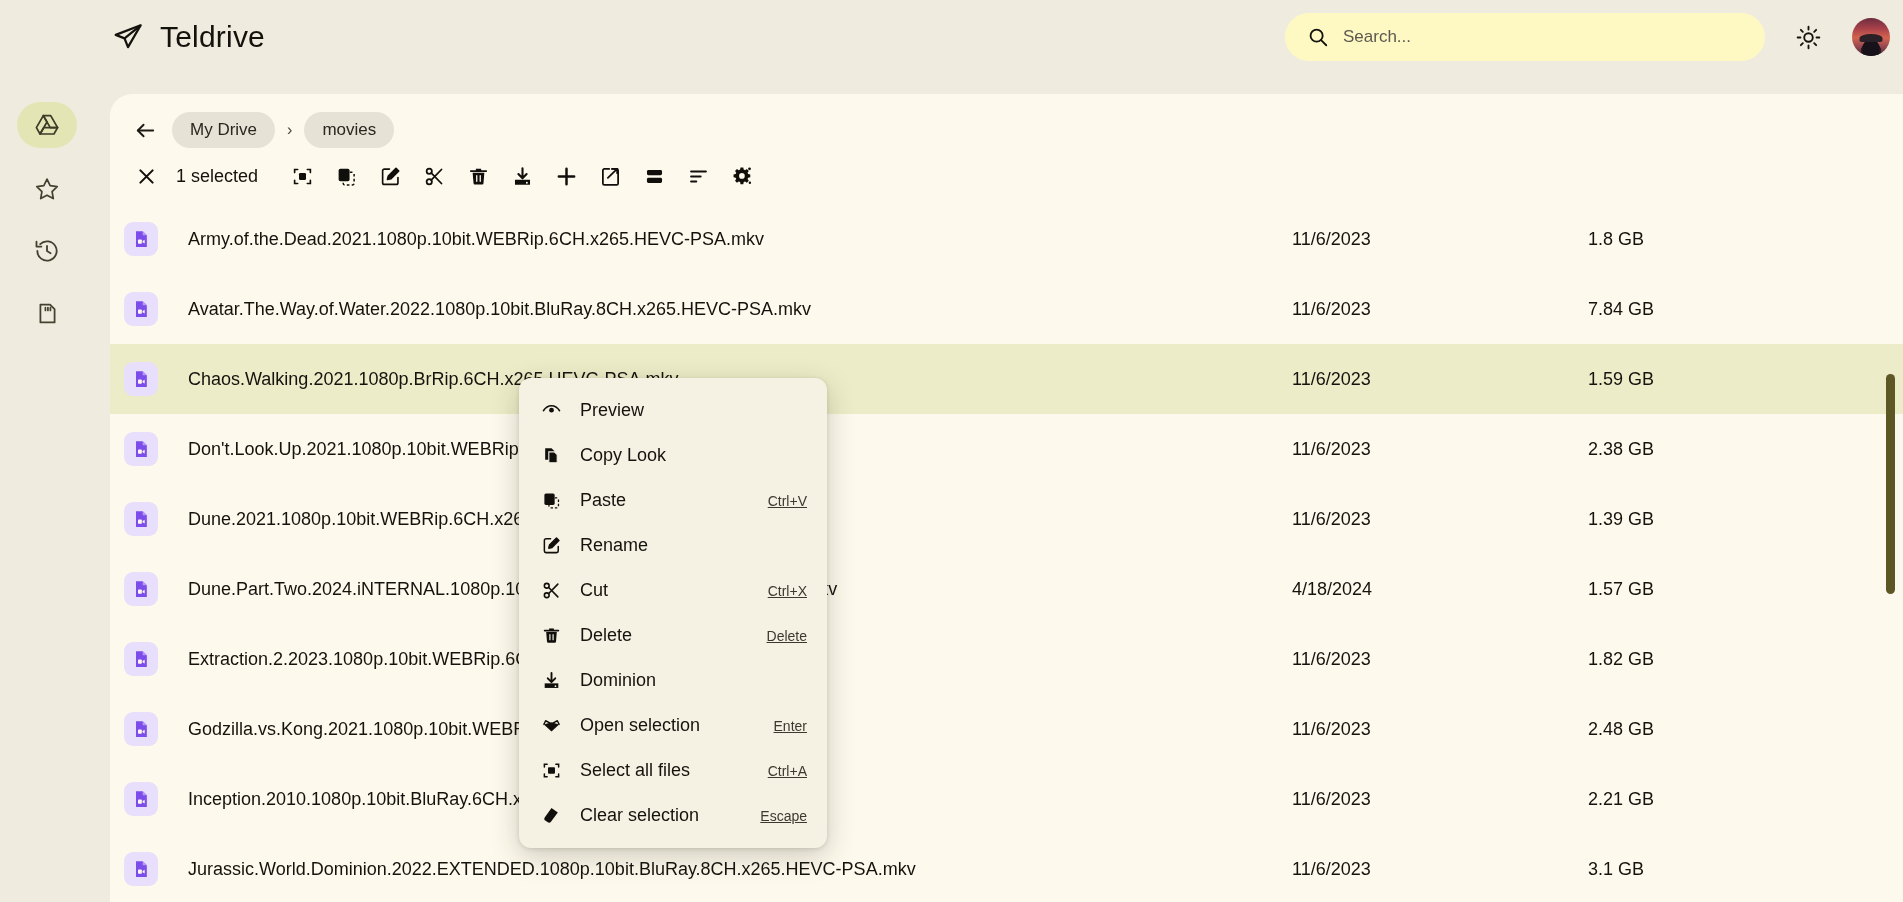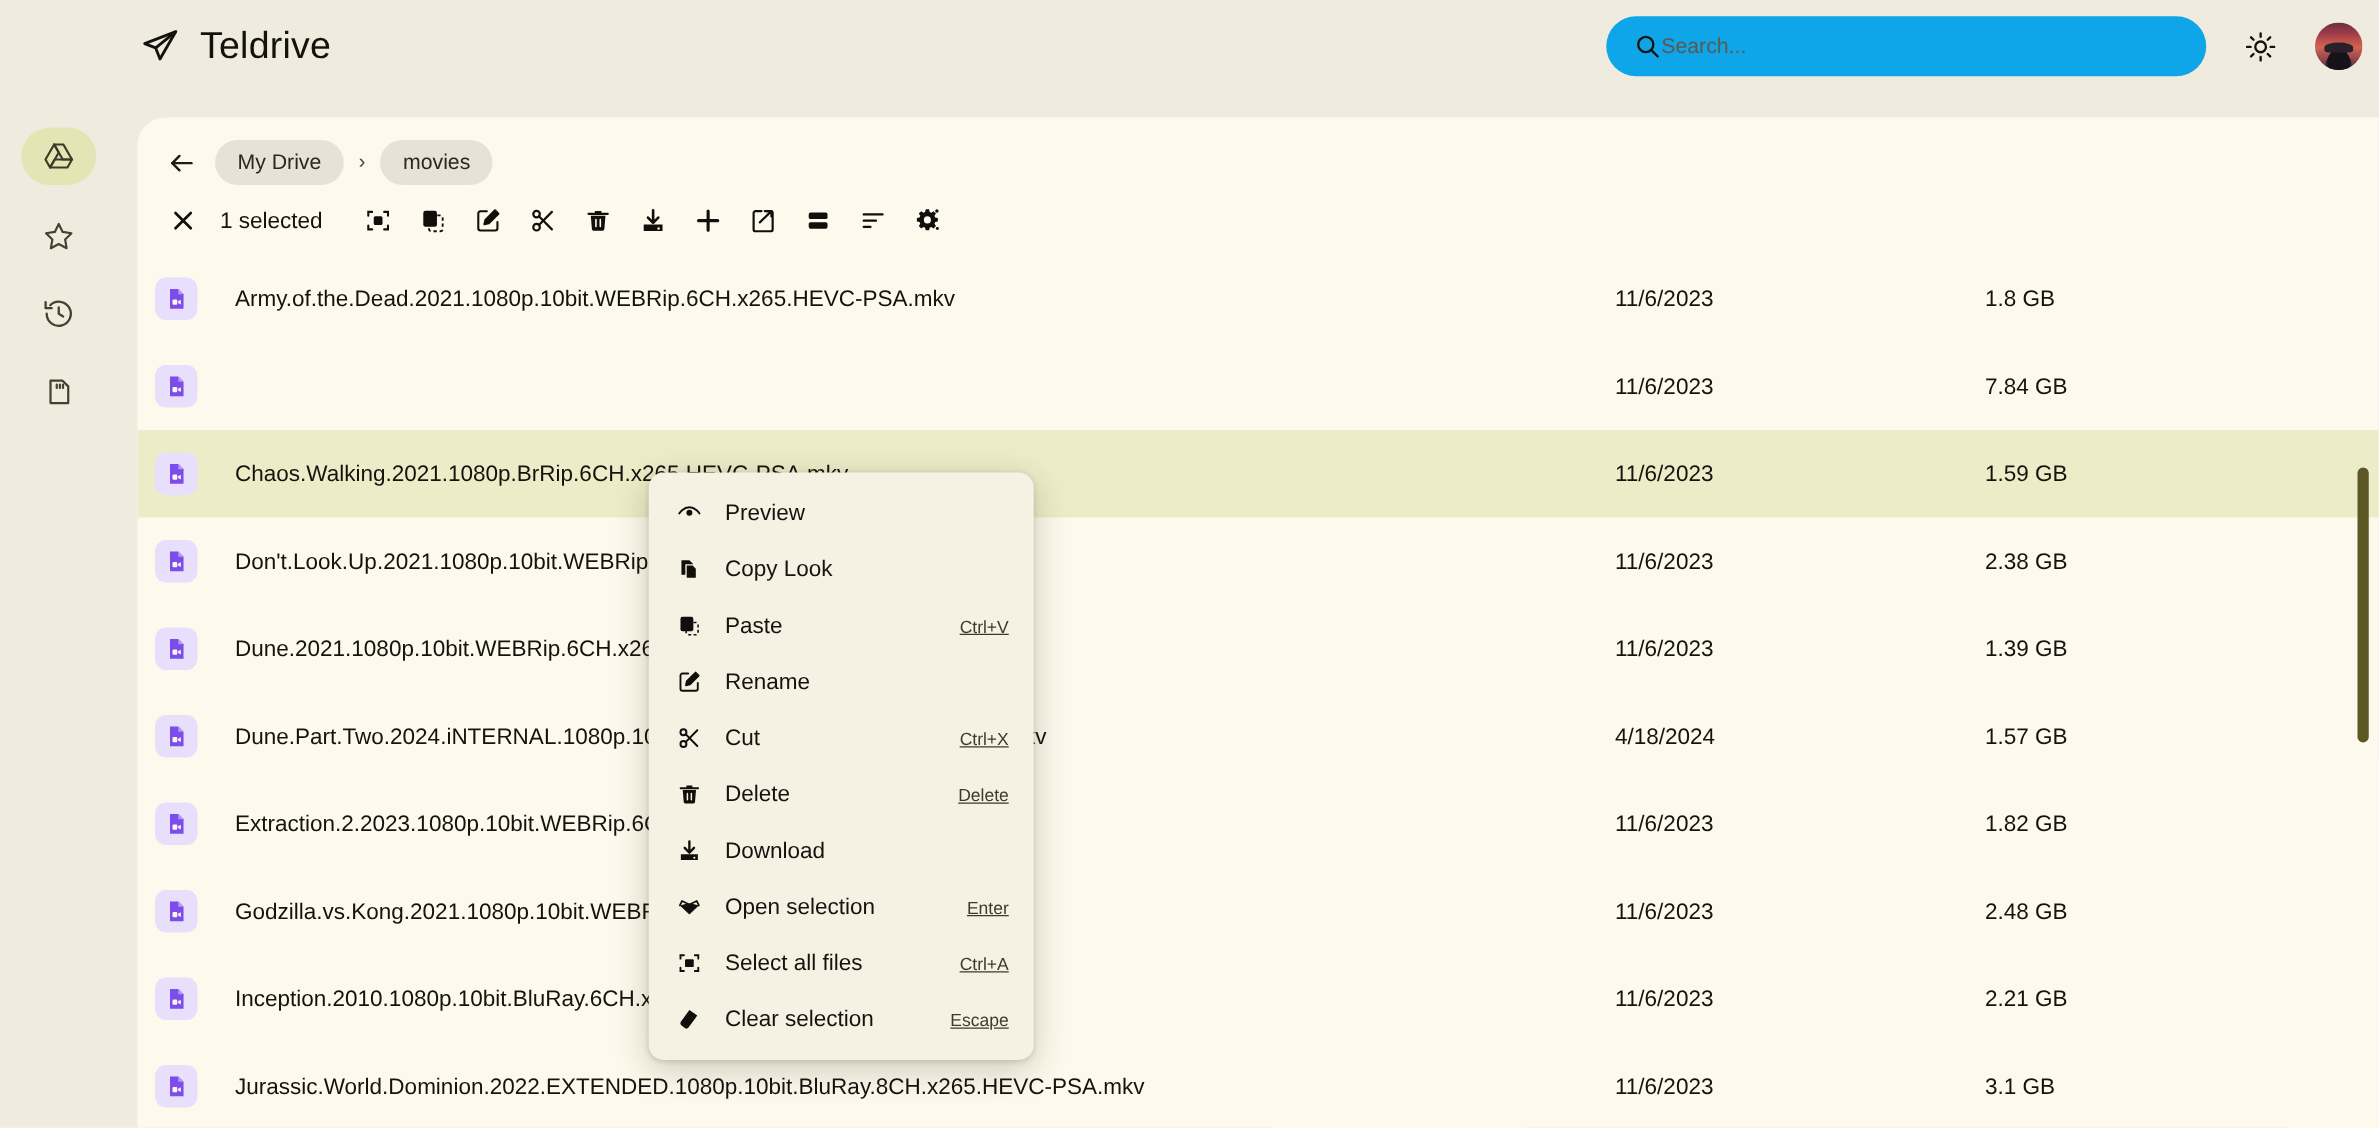--- a/index.html
+++ b/index.html
@@ -16,22 +16,22 @@
     position: absolute; top: 0; left: 0; width: 1903px; height: 74px;
     display: flex; align-items: center;
   }
   .brand { display: flex; align-items: center; gap: 16px; margin-left: 112px; }
   .brand-icon { width: 32px; height: 32px; display: block; }
   .brand-title { font-size: 30px; font-weight: 400; letter-spacing: .2px; color: #14120d; }
 
   .search-wrap {
     position: absolute; left: 1285px; top: 13px;
     width: 480px; height: 48px;
-    background: #0ea5e9; border-radius: 24px;
-    display: flex; align-items: center; padding: 0 22px;
+    background: #fef9c3; border-radius: 24px;
+    display: flex; align-items: center; gap: 14px; padding: 0 22px;
   }
   .search-input {
     border: none; outline: none; background: transparent;
     font-family: "Liberation Sans", sans-serif;
     font-size: 17px; color: #4d4a42; width: 100%;
   }
   .search-input::placeholder { color: #5d594f; }
 
   .theme-btn {
     position: absolute; left: 1790px; top: 19px;
@@ -344,20 +344,21 @@
       </div>
       <div class="row">
         <span class="fi">
           <svg width="20" height="20" viewBox="0 0 24 24" fill="none">
             <path d="M6 2.6h8l5 5v14H6z" fill="#7c4dea"></path>
             <path d="M14 2.6v5h5z" fill="#b79bf3"></path>
             <rect x="8.4" y="12.6" width="4.6" height="5.2" rx="1" fill="#fdf9ec"></rect>
             <path d="M13.8 14.4l2.6-1.5v4.6l-2.6-1.5z" fill="#fdf9ec"></path>
           </svg>
         </span>
+        <span class="fname">Avatar.The.Way.of.Water.2022.1080p.10bit.BluRay.8CH.x265.HEVC-PSA.mkv</span>
         <span class="fdate">11/6/2023</span>
         <span class="fsize">7.84 GB</span>
       </div>
       <div class="row selected">
         <span class="fi">
           <svg width="20" height="20" viewBox="0 0 24 24" fill="none">
             <path d="M6 2.6h8l5 5v14H6z" fill="#7c4dea"></path>
             <path d="M14 2.6v5h5z" fill="#b79bf3"></path>
             <rect x="8.4" y="12.6" width="4.6" height="5.2" rx="1" fill="#fdf9ec"></rect>
             <path d="M13.8 14.4l2.6-1.5v4.6l-2.6-1.5z" fill="#fdf9ec"></path>
@@ -530,21 +531,21 @@
       <span class="ctxkey">Delete</span>
     </div>
     <div class="ctxitem">
       <span class="ctxicon">
         <svg width="19" height="19" viewBox="0 0 24 24" fill="none">
           <path d="M12 2.6v10.6M7.3 9.2 12 14.1l4.7-4.9" stroke="#110f0b" stroke-width="2.4" stroke-linecap="round" stroke-linejoin="round"></path>
           <path d="M3.4 15.6h17.2v5.8H3.4z" fill="#110f0b"></path>
           <circle cx="17" cy="19.2" r="1.1" fill="#f5f1e3"></circle>
         </svg>
       </span>
-      <span class="ctxlabel">Download</span>
+      <span class="ctxlabel">Dominion</span>
       <span class="ctxkey"></span>
     </div>
     <div class="ctxitem">
       <span class="ctxicon">
         <svg width="19" height="19" viewBox="0 0 24 24" fill="none">
           <path d="M2.4 10.6 12 8l9.6 2.6L12 19.6z" fill="#110f0b"></path>
           <path d="M2.4 10.6 4.6 6l5.2 2.6M21.6 10.6 19.4 6l-5.2 2.6" stroke="#110f0b" stroke-width="1.8" stroke-linecap="round" stroke-linejoin="round"></path>
         </svg>
       </span>
       <span class="ctxlabel">Open selection</span>

